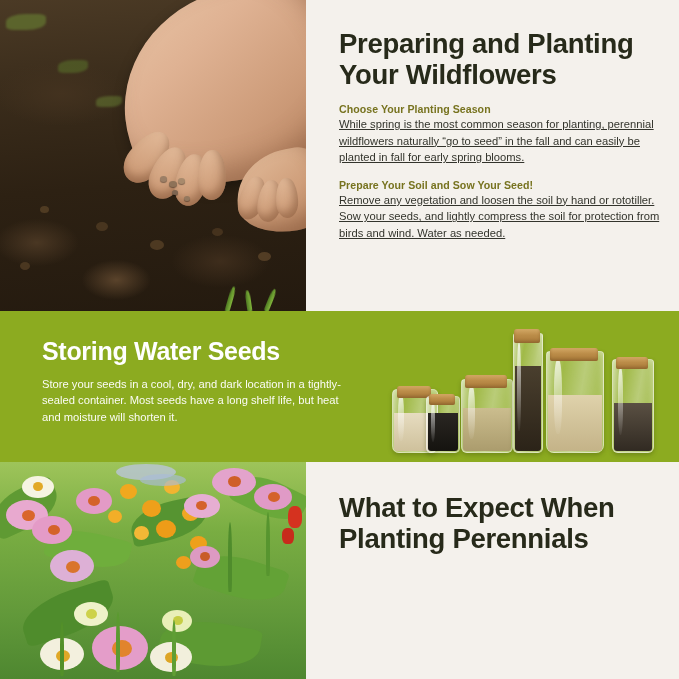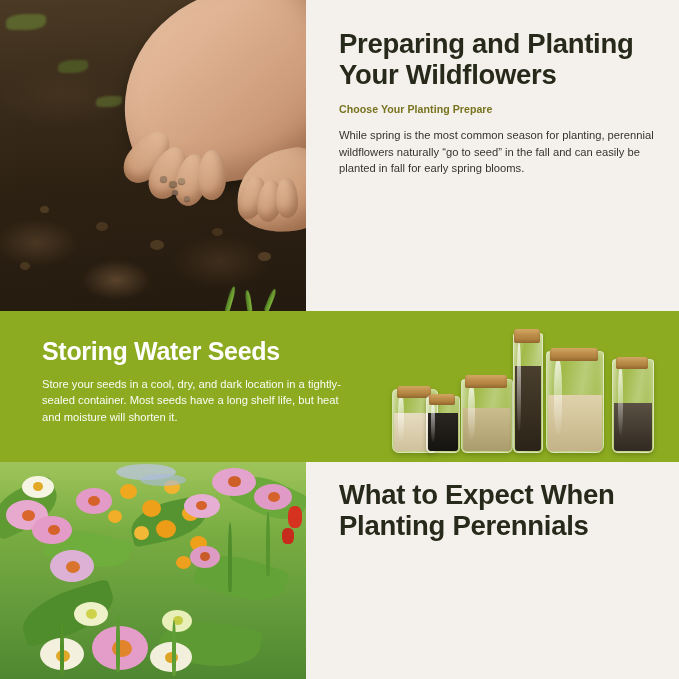--- a/index.html
+++ b/index.html
@@ -58,21 +58,21 @@
   }
   .sec1 h1.head{padding-top:28px;}
   .sub{
     margin:0;font-size:10.6px;font-weight:700;color:#77731F;
     letter-spacing:.05px;
   }
   .body{
     margin:0;font-size:11.2px;line-height:16.6px;color:#33342c;font-weight:400;
   }
   .blk{margin-top:13px;}
-  .blk .body{margin-top:12px;}
+  .blk .body{margin-top:1px;text-decoration:underline;}
 
   
   .sec2{position:absolute;left:0;top:311px;width:679px;height:151px;background:#8CAB20;}
   .copy2{position:absolute;left:42px;top:26px;width:300px;}
   h2.head-l{
     margin:0;font-size:25px;line-height:28px;font-weight:700;letter-spacing:-.3px;color:#FFFFFF;
   }
   .body-l{margin:11px 0 0 0;font-size:11.2px;line-height:16.4px;color:#fbfcf5;}
 
   .jars{position:absolute;left:388px;top:0;width:284px;height:151px;}
@@ -91,21 +91,21 @@
   
   .sec3{position:absolute;left:0;top:462px;width:679px;height:217px;}
   .photo-meadow{position:absolute;left:0;top:0;width:306px;height:217px;overflow:hidden;
     background:linear-gradient(180deg,#9ec45a 0%,#79ad42 32%,#62993a 70%,#4e8730 100%);}
   .foliage{position:absolute;border-radius:60% 10% 60% 10%;}
   .cflower{position:absolute;border-radius:50%;}
   .petal{position:absolute;border-radius:50%;}
   .disc{position:absolute;border-radius:50%;}
 
   .copy3{position:absolute;left:339px;top:0;width:322px;}
-  .sec3 h1.head{padding-top:17px;}
+  .sec3 h1.head{padding-top:17px;margin-top:13px;}
   .copy3 .body{margin-top:19px;}
 </style>
 </head>
 <body>
 
 <div class="infographic">
 
   <div class="sec1">
 
     <div class="photo-soil">
@@ -143,25 +143,29 @@
 
       <div class="blade" style="left:228px;top:286px;width:5px;height:26px;transform:rotate(16deg);"></div>
       <div class="blade" style="left:246px;top:290px;width:5px;height:22px;transform:rotate(-8deg);"></div>
       <div class="blade" style="left:268px;top:288px;width:5px;height:24px;transform:rotate(22deg);"></div>
     </div>
 
     <div class="copy1">
       <h1 class="head">Preparing and Planting Your Wildflowers</h1>
 
       <div class="blk">
-        <p class="sub">Choose Your Planting Prepare</p>
+        <p class="sub">Choose Your Planting Season</p>
         <p class="body">While spring is the most common season for planting, perennial wildflowers naturally “go to seed” in the fall and can easily be planted in fall for early spring blooms.</p>
       </div>
 
 
+      <div class="blk">
+        <p class="sub">Prepare Your Soil and Sow Your Seed!</p>
+        <p class="body">Remove any vegetation and loosen the soil by hand or rototiller. Sow your seeds, and lightly compress the soil for protection from birds and wind. Water as needed.</p>
+      </div>
     </div>
   </div>
 
   <div class="sec2">
     <div class="copy2">
       <h2 class="head-l">Storing Water Seeds</h2>
       <p class="body-l">Store your seeds in a cool, dry, and dark location in a tightly-sealed container. Most seeds have a long shelf life, but heat and moisture will shorten it.</p>
     </div>
 
     <div class="jars">

